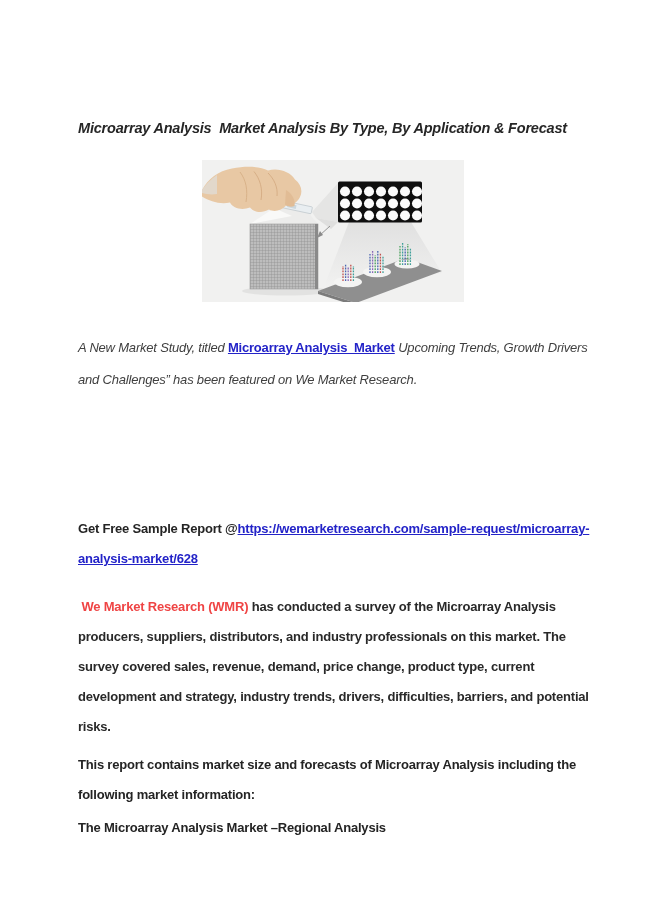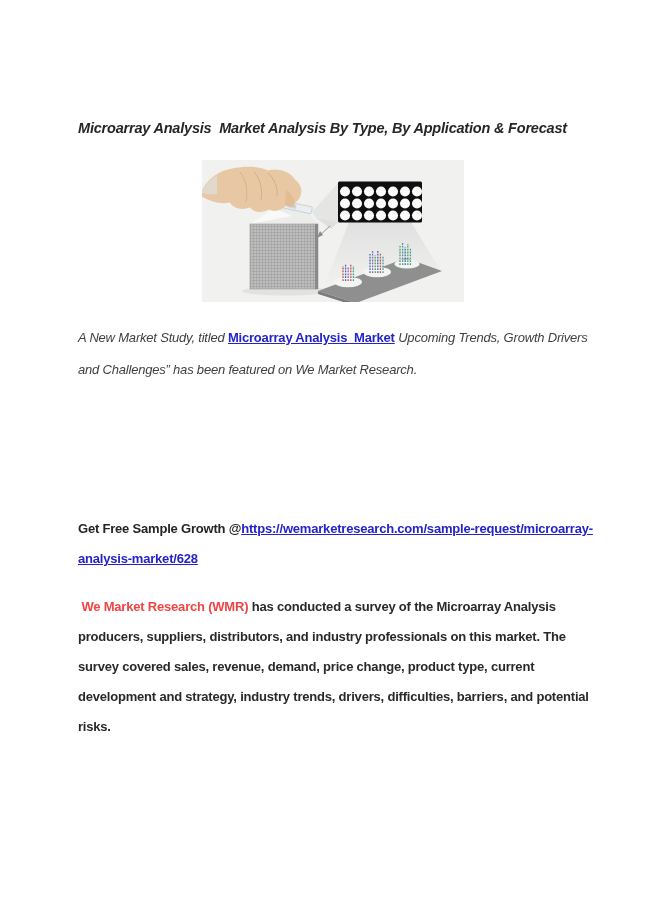--- a/index.html
+++ b/index.html
@@ -39,21 +39,21 @@
   .para.bold{font-weight:700;color:#242424;}
   .para .bold{font-weight:700;color:#ef4444;}
   .para .link,
   .para a.link{
     color:var(--link,#2323c8);
     font-weight:700;
     font-style:normal;
     text-decoration:underline;
     cursor:pointer;
   }
-  .p-intro{top:322px;}
+  .p-intro{top:332px;}
   .p-report{top:409px;}
   .p-sample{top:514px;}
   .p-survey{top:592px;}
   .p-contains{top:750px;}
   .p-regional{top:813px;}
 </style>
 </head>
 <body>
 
 <div class="page">
@@ -163,16 +163,18 @@
             <circle cx="179" cy="55.5" r="5.05"></circle>
             <circle cx="191" cy="55.5" r="5.05"></circle>
             <circle cx="203" cy="55.5" r="5.05"></circle>
             <circle cx="215" cy="55.5" r="5.05"></circle>
           </g>
       </g>
     </svg>
   </div>
 
   <p class="para italic p-intro"><span>A New Market Study, titled </span><a class="link">Microarray Analysis  Market</a><span> Upcoming Trends, Growth Drivers and Challenges” has been featured on We Market Research.</span></p>
-  <p class="para bold p-sample"><span>Get Free Sample Growth @</span><a class="link">https://wemarketresearch.com/sample-request/microarray-analysis-market/628</a></p>
+  <p class="para bold p-sample"><span>Get Free Sample Report @</span><a class="link">https://wemarketresearch.com/sample-request/microarray-analysis-market/628</a></p>
   <p class="para semibold p-survey"><span> </span><span class="bold">We Market Research (WMR)</span><span> has conducted a survey of the Microarray Analysis  producers, suppliers, distributors, and industry professionals on this market. The survey covered sales, revenue, demand, price change, product type, current development and strategy, industry trends, drivers, difficulties, barriers, and potential risks.</span></p>
+  <p class="para bold p-contains"><span>This report contains market size and forecasts of Microarray Analysis including the following market information:</span></p>
+  <p class="para bold p-regional"><span>The Microarray Analysis Market –Regional Analysis</span></p>
 
 </div>
 
 </body></html>

